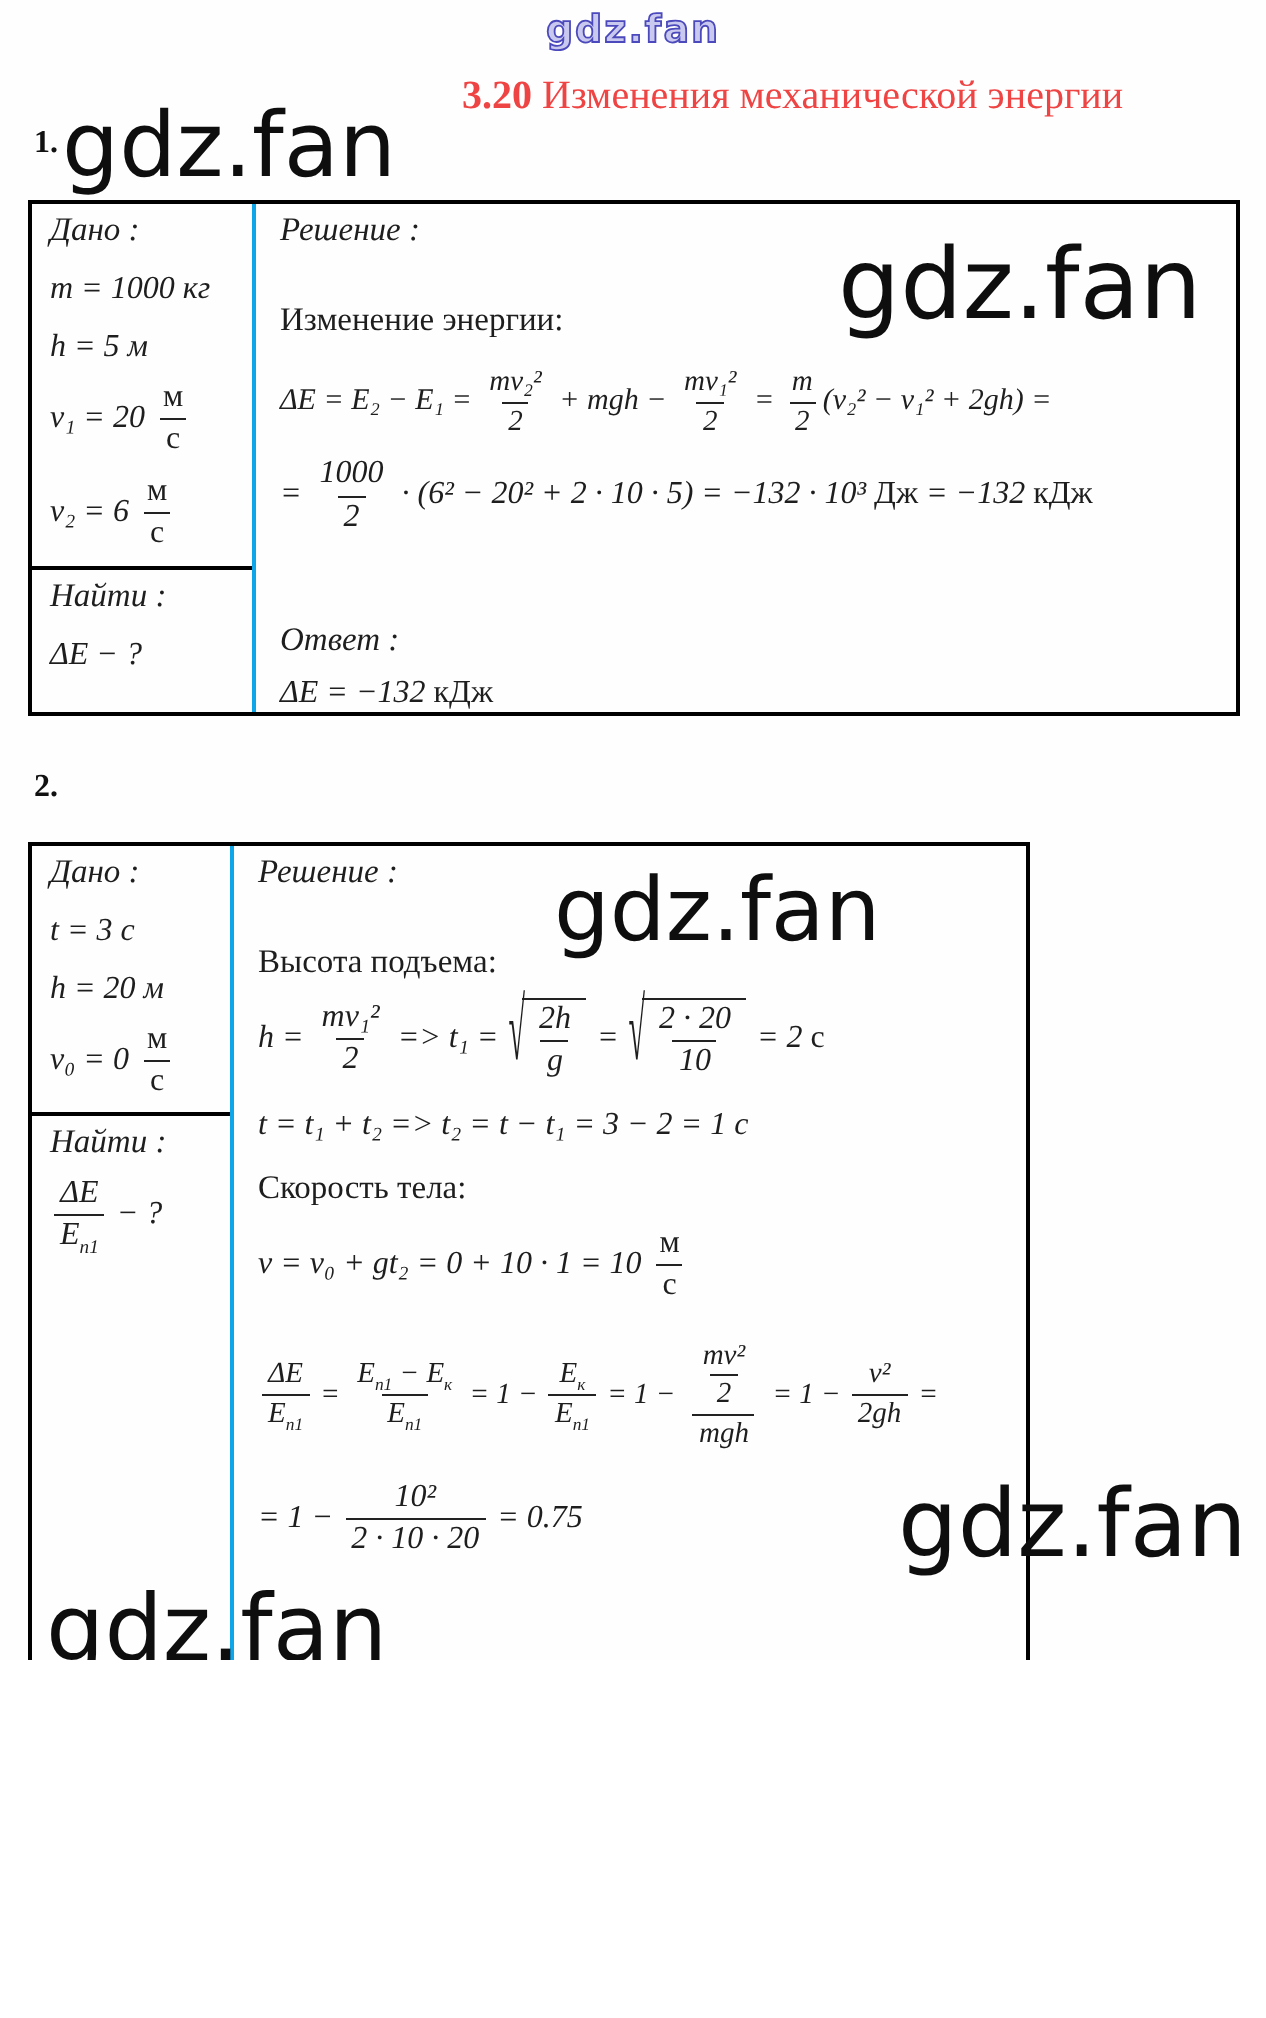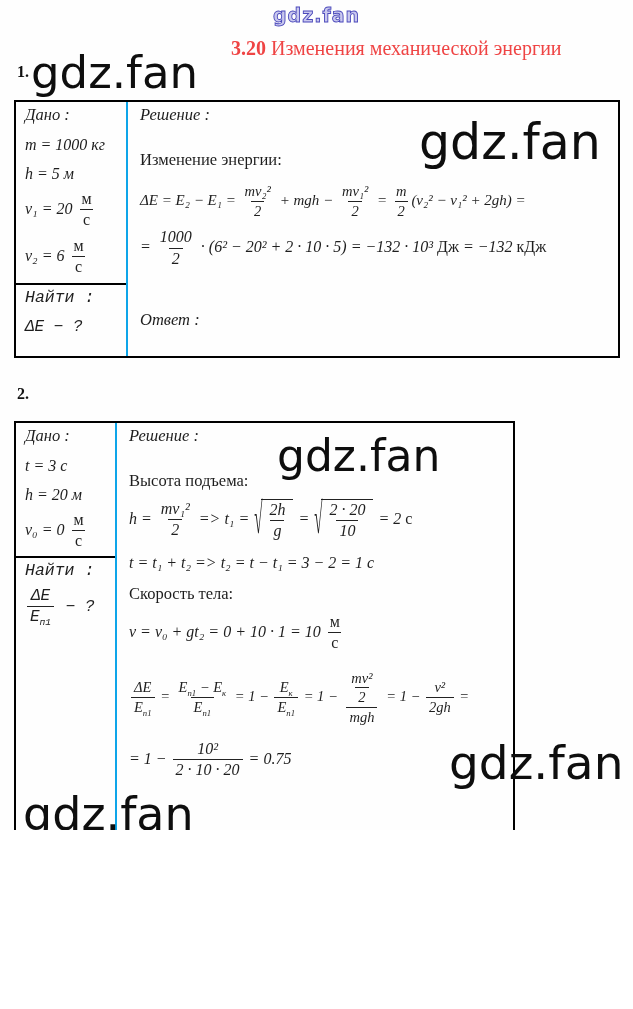--- a/index.html
+++ b/index.html
@@ -28,21 +28,21 @@
   
   .tbl{position:absolute;border:2px solid #000;display:flex;background:transparent;}
   .tbl1{left:14px;top:100px;width:602px;height:254px;}
   .tbl2{left:14px;top:421px;width:497px;height:534px;}
   .col-l{border-right:2px solid #0ea5e9;display:flex;flex-direction:column;flex:none;}
   .tbl1 .col-l{width:110px;}
   .tbl2 .col-l{width:99px;}
   .cell-given{padding:3px 4px 0 9px;flex:none;}
   .tbl1 .cell-given{height:178px;}
   .tbl2 .cell-given{height:130px;}
-  .cell-find{border-top:2px solid #000;padding:3px 4px 16px 9px;flex:1;font-family:Liberation Mono, monospace;}
+  .cell-find{border-top:2px solid #000;padding:3px 4px 16px 9px;flex:1;}
   .col-r{flex:1;padding:3px 6px 0 12px;min-width:0;}
 
   .lbl{font-style:italic;font-size:16.5px;}
   .ln{font-style:italic;font-size:16px;white-space:nowrap;}
   .txt{font-style:normal;font-size:16.5px;}
   .u{font-style:normal;}
   .g{margin-top:11px;}
   .gf{margin-top:7px;}
 
   
@@ -129,20 +129,23 @@
             <span class="d">2</span>
           </span><span>(v₂² − v₁² + 2gh) =</span>
       </div>
       <div class="ln p1f2">
         <span>= </span><span class="fr">
             <span class="n">1000</span>
             <span class="d">2</span>
           </span><span> · (6² − 20² + 2 · 10 · 5) = −132 · 10³ </span><span class="u">Дж</span><span> = −132 </span><span class="u">кДж</span>
       </div>
       <div class="lbl p1ans-lbl">Ответ :</div>
+      <div class="ln ansln">
+        <span>ΔE = −132 </span><span class="u">кДж</span>
+      </div>
     </div>
   </div>
   <div class="wm wm2">gdz.fan</div>
 
   <div class="item-num n2">2.</div>
 
   <div class="tbl tbl2">
     <div class="col-l">
       <div class="cell-given">
         <div class="lbl">Дано :</div>

